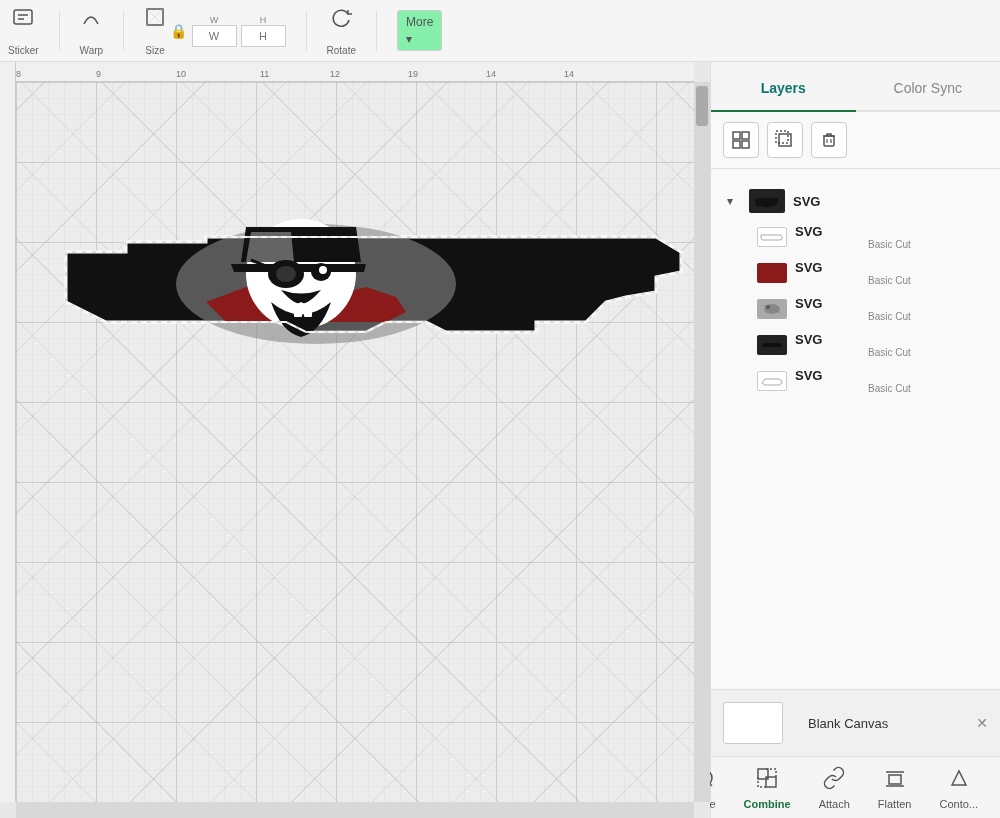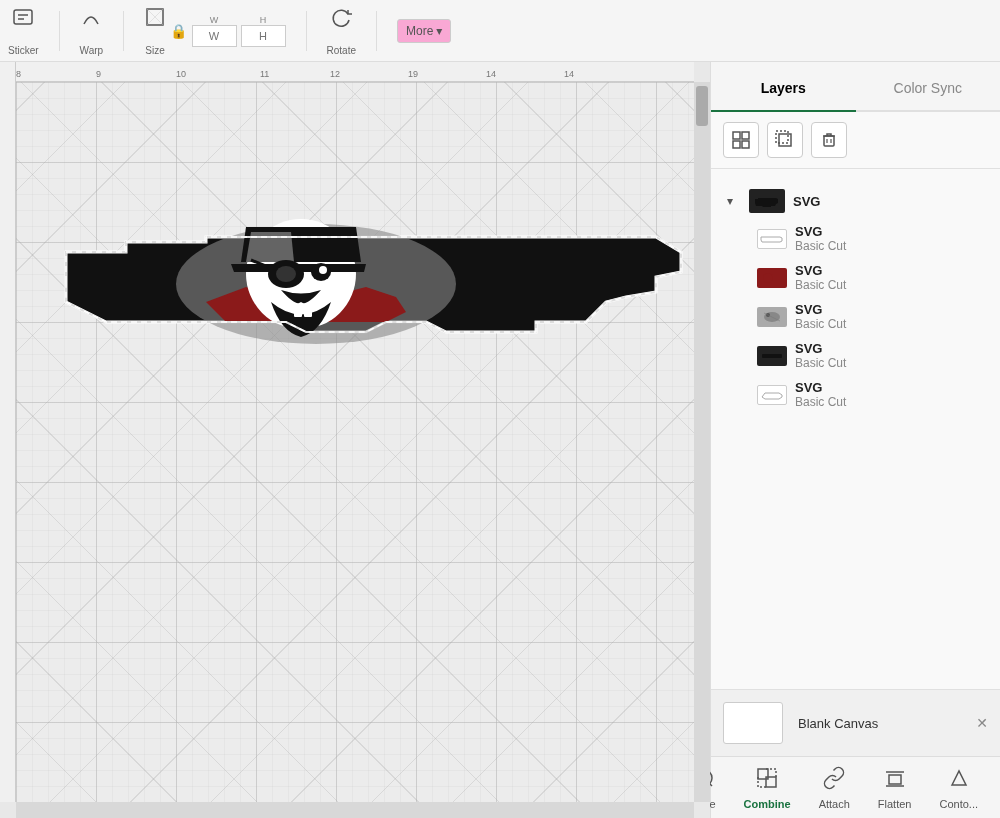--- a/index.html
+++ b/index.html
@@ -63,22 +63,23 @@
     }
     .more-btn {
       display: flex;
       align-items: flex-start;
       gap: 3px;
       font-size: 12px;
       color: #555;
       cursor: pointer;
       padding: 4px 8px;
       border: 1px solid #ccc;
-      background: #f9a8d4;
+      background: #86efac;
       border-radius: 3px;
+      flex-direction: column;
     }
 
     
     .main-area {
       display: flex;
       flex: 1;
       overflow: hidden;
     }
 
     
@@ -219,21 +220,21 @@
       flex: 1;
       text-align: center;
       padding: 18px 10px 14px;
       font-size: 14px;
       font-weight: 400;
       color: #888;
       cursor: pointer;
       position: relative;
     }
     .panel-tab.active {
-      color: #000000;
+      color: #0f766e;
       font-weight: 600;
     }
     .panel-tab.active::after {
       content: '';
       position: absolute;
       bottom: -2px;
       left: 0;
       right: 0;
       height: 2px;
       background: #1a7340;
@@ -294,22 +295,23 @@
     }
     .layer-info {
       flex: 1;
     }
     .layer-name {
       font-size: 13px;
       font-weight: 600;
       color: #222;
     }
     .layer-type {
-      font-size: 12px;
+      font-size: 10px;
       color: #888;
+      text-align: center;
     }
     .layer-children {
       padding-left: 30px;
     }
     .layer-child {
       display: flex;
       align-items: center;
       gap: 8px;
       padding: 5px 4px;
       cursor: pointer;
@@ -329,21 +331,21 @@
     .layer-child-thumb.red { background: #8b1a1a; }
     .layer-child-thumb.gray { background: #888; }
     .layer-child-thumb.outline { background: white; border: 1px solid #ccc; }
 
     
     .blank-canvas-section {
       padding: 12px;
       border-top: 1px solid #e0e0e0;
       display: flex;
       align-items: center;
-      gap: 15px;
+      gap: 25px;
       background: #f0f0f0;
       flex-shrink: 0;
     }
     .blank-canvas-preview {
       width: 60px;
       height: 42px;
       background: white;
       border: 1px solid #ccc;
       border-radius: 3px;
       flex-shrink: 0;

